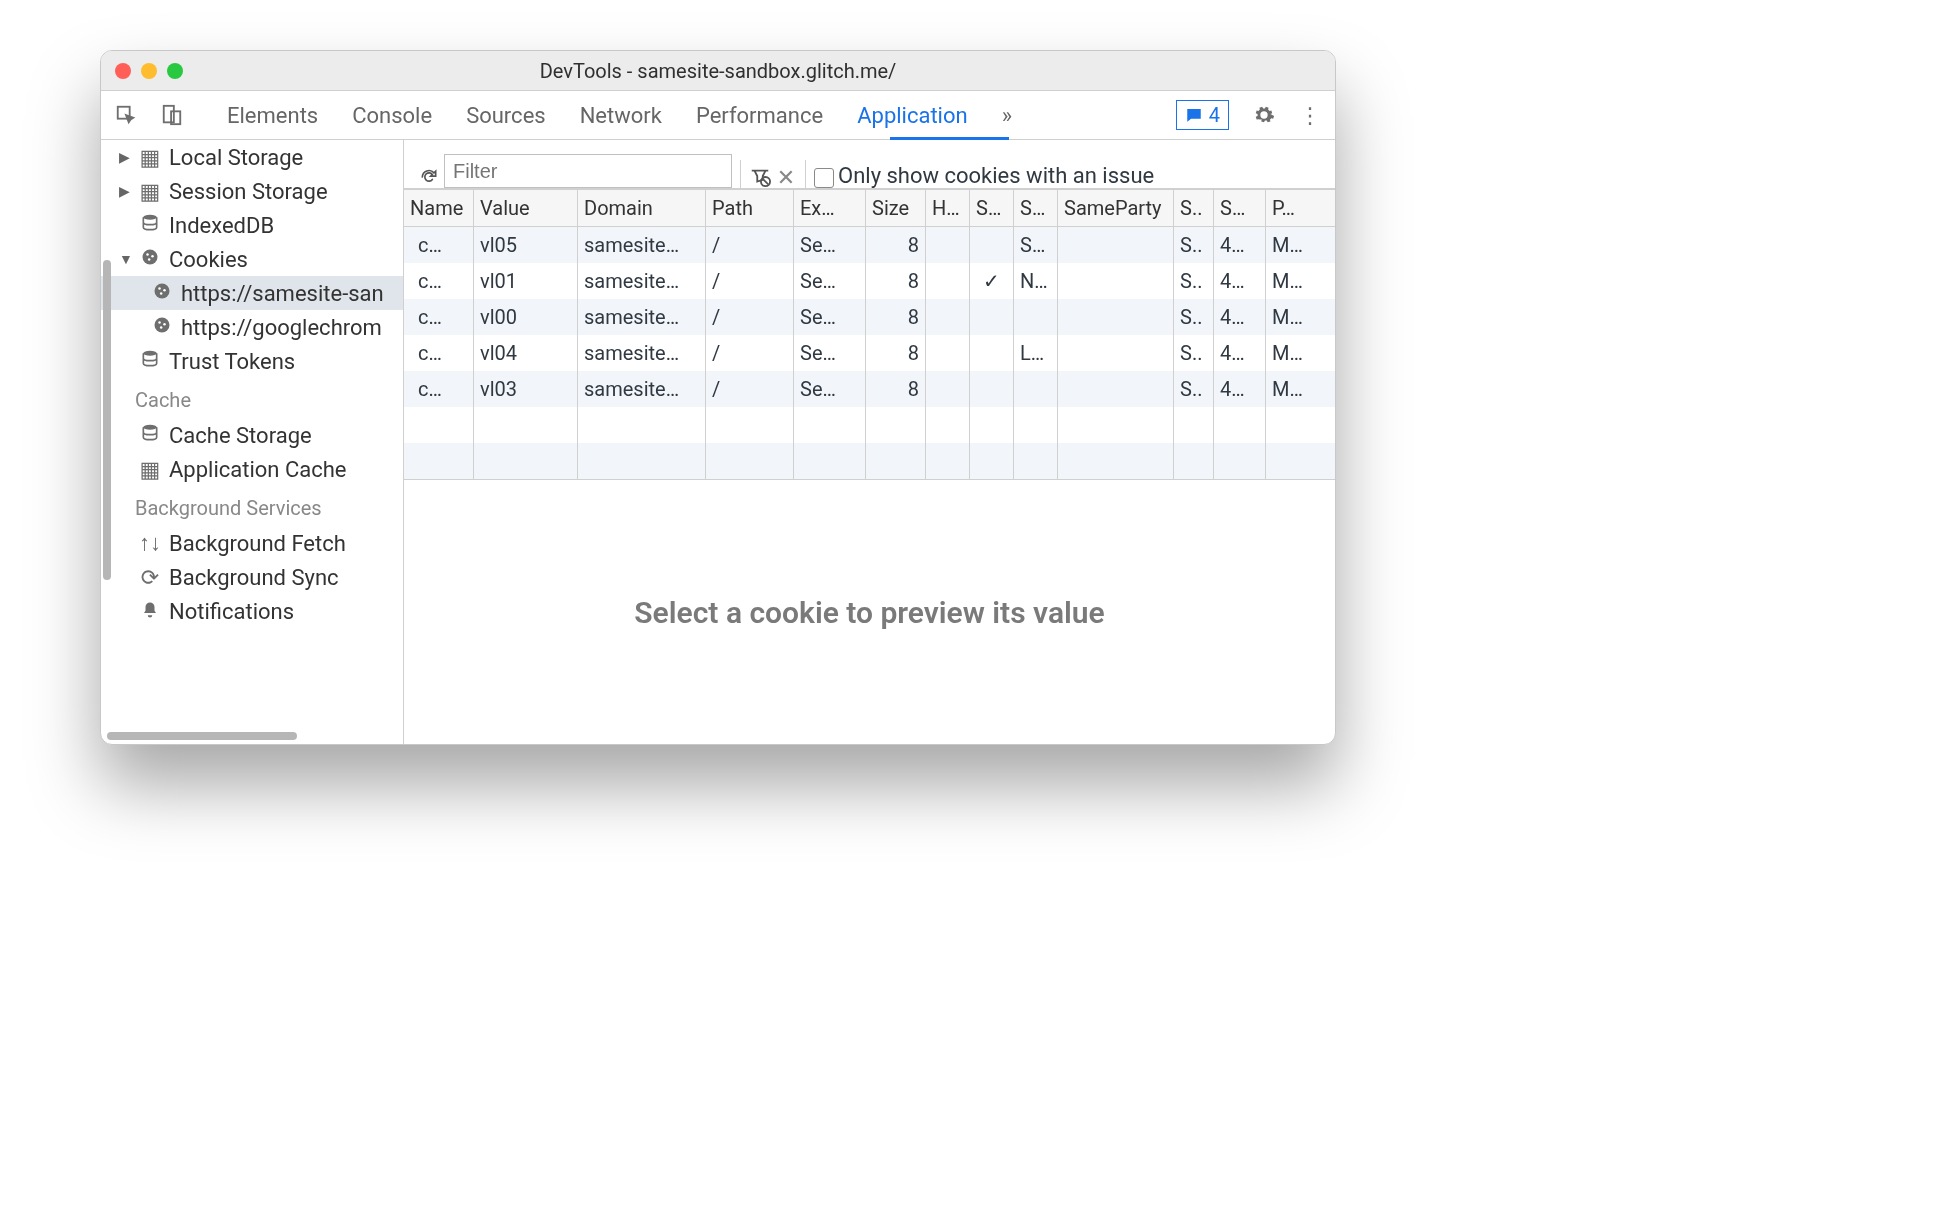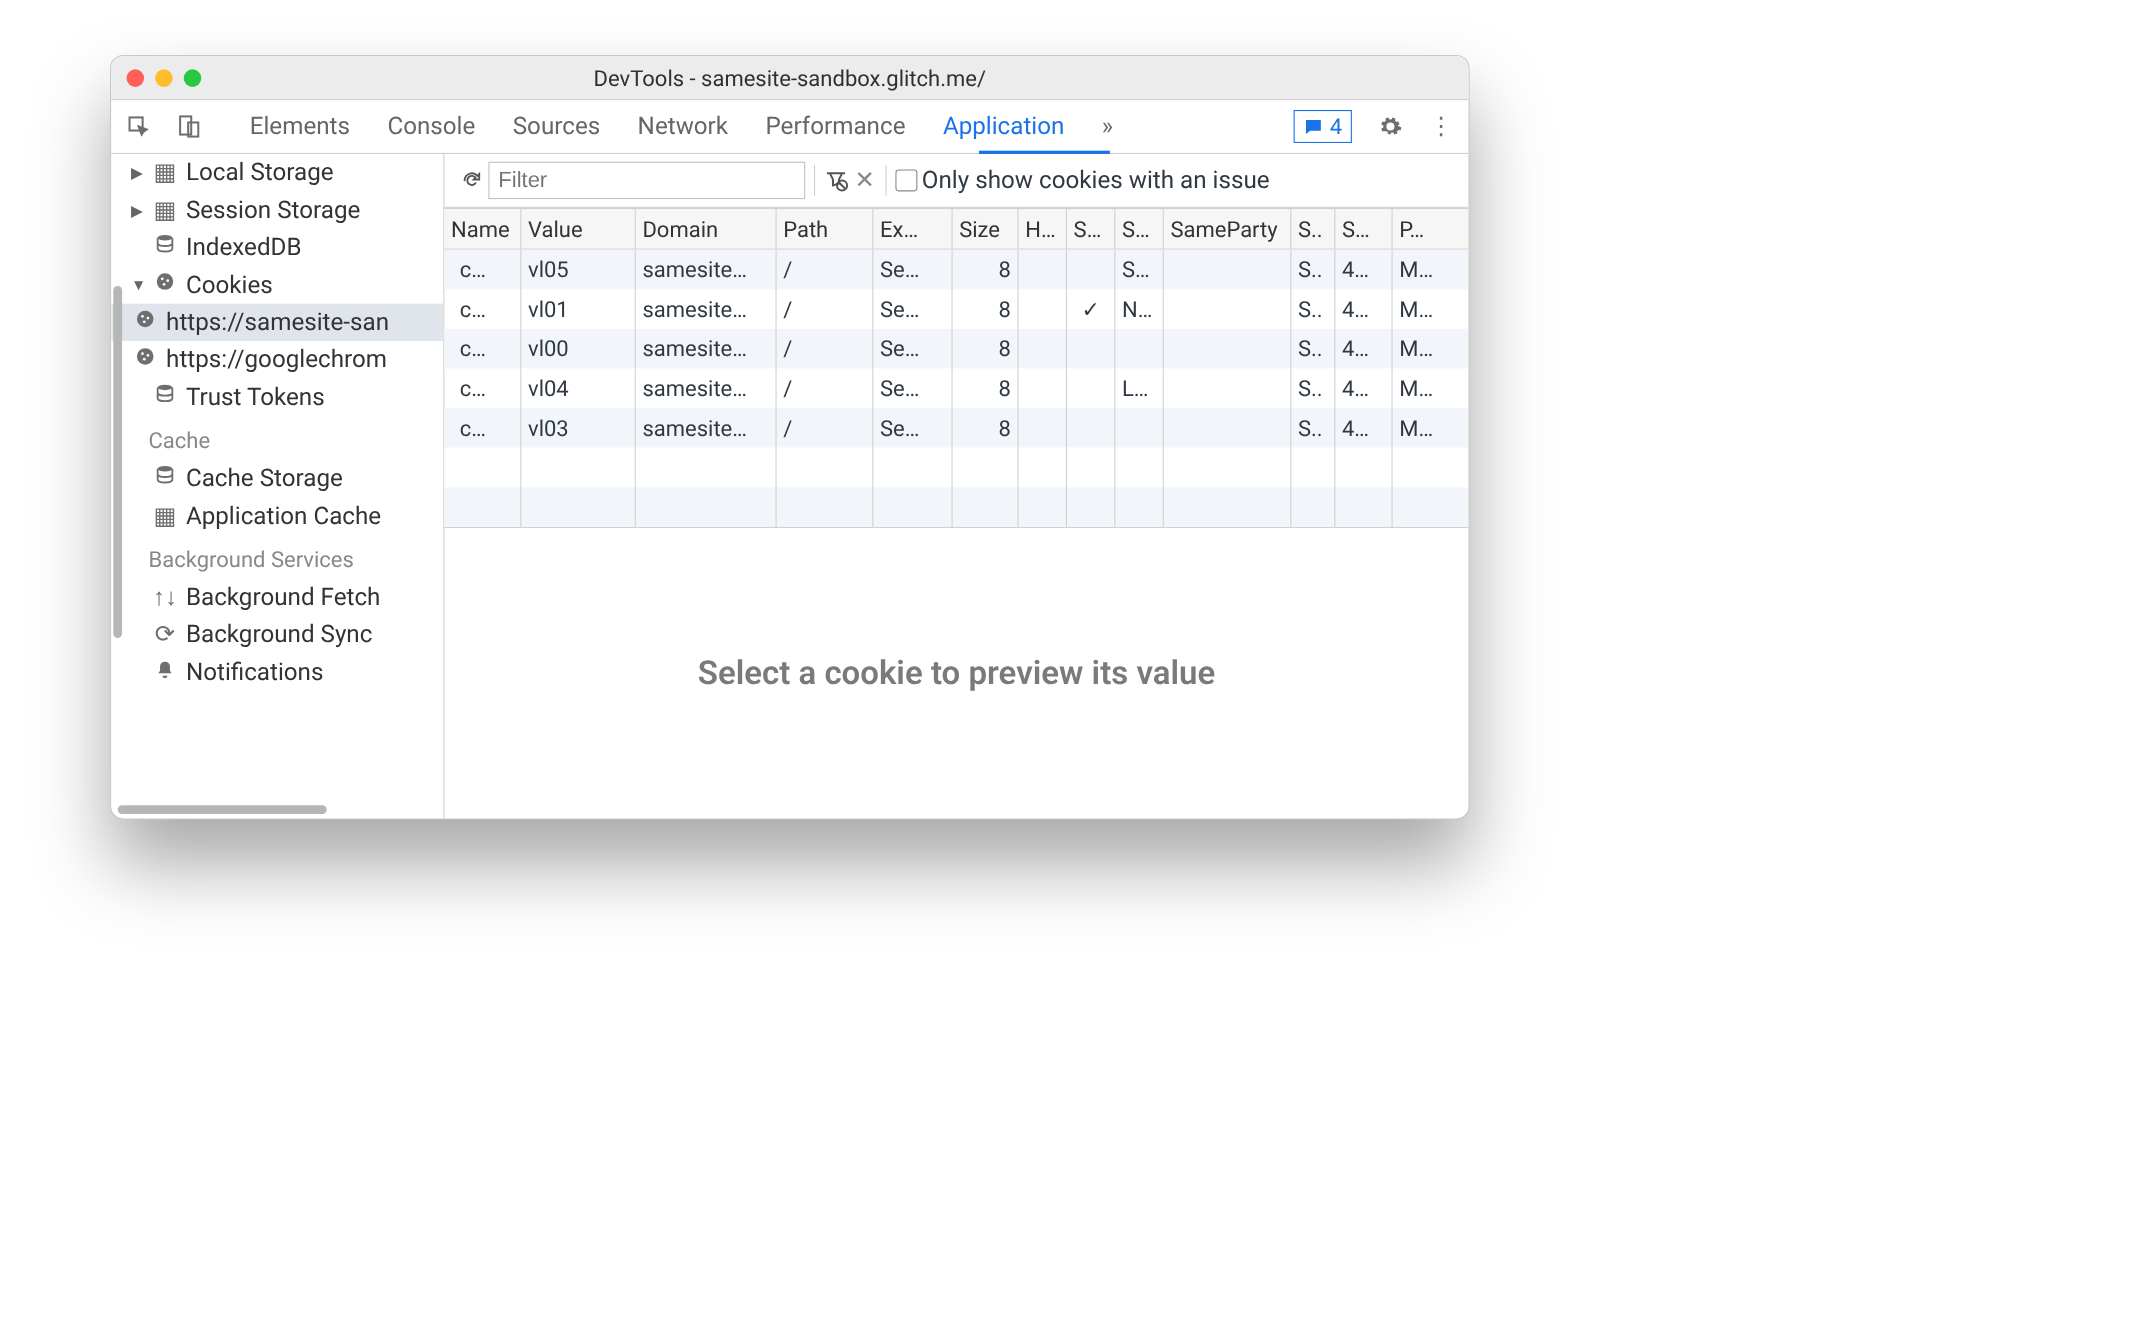--- a/index.html
+++ b/index.html
@@ -16,26 +16,26 @@
 .tab{color:#666;font-size:22px;padding:8px 0;white-space:nowrap}
 .tab.active{color:#1a73e8}
 .underline{position:absolute;top:86px;left:789px;width:119px;height:3px;background:#1a73e8}
 .issues{display:flex;align-items:center;gap:6px;border:1px solid #1a73e8;color:#1a73e8;padding:0 8px;height:28px;font-size:20px}
 .content{flex:1;display:flex;overflow:hidden}
 .side{width:302px;border-right:1px solid #d0d0d0;overflow:hidden;position:relative}
 .sb{position:absolute;top:120px;left:2px;width:8px;height:320px;background:#b6b6b6;border-radius:4px}
 .sb2{position:absolute;bottom:4px;left:6px;width:190px;height:8px;background:#b6b6b6;border-radius:4px}
 .sitem{display:flex;align-items:center;gap:8px;height:34px;padding-left:18px;color:#333;white-space:nowrap;overflow:hidden}
 .sitem.sel{background:#e0e5eb}
-.sitem.sub{padding-left:20px}
+.sitem.sub{padding-left:50px}
 .tri{font-size:14px;color:#666;width:12px}
 .scat{font-size:20px;color:#888;padding:10px 0 6px 34px}
 .ic{width:22px;text-align:center;color:#6e6e6e}
 .main{flex:1;display:flex;flex-direction:column;position:relative}
-.tbar{height:48px;border-bottom:1px solid #d0d0d0;display:flex;align-items:center;gap:4px;padding:0 14px}
+.tbar{height:48px;border-bottom:1px solid #d0d0d0;display:flex;align-items:flex-end;gap:4px;padding:0 14px}
 .tbar input{width:270px;height:32px;font-size:20px;border:1px solid #c0c0c0;padding:0 8px;outline:none}
 .divv{width:1px;height:28px;background:#d0d0d0;margin:0 4px}
 .chk{width:18px;height:18px;border:1px solid #8a8a8a;border-radius:3px}
 .grid{border-bottom:1px solid #d0d0d0}
 .hrow,.drow{display:grid;grid-template-columns:70px 104px 128px 88px 72px 60px 44px 44px 44px 116px 40px 52px 48px;height:36px;align-items:center}
 .hrow>div,.drow>div{border-right:1px solid #d0d0d0;height:100%;display:flex;align-items:center;padding:0 6px;overflow:hidden;text-overflow:ellipsis;white-space:nowrap;font-size:20px}
 .hrow{background:#f6f6f6;border-top:1px solid #d0d0d0;border-bottom:1px solid #d0d0d0;color:#333}
 .drow:nth-child(odd){background:#f2f6fb}
 .rnum{justify-content:flex-end}
 .sp{justify-content:center}

